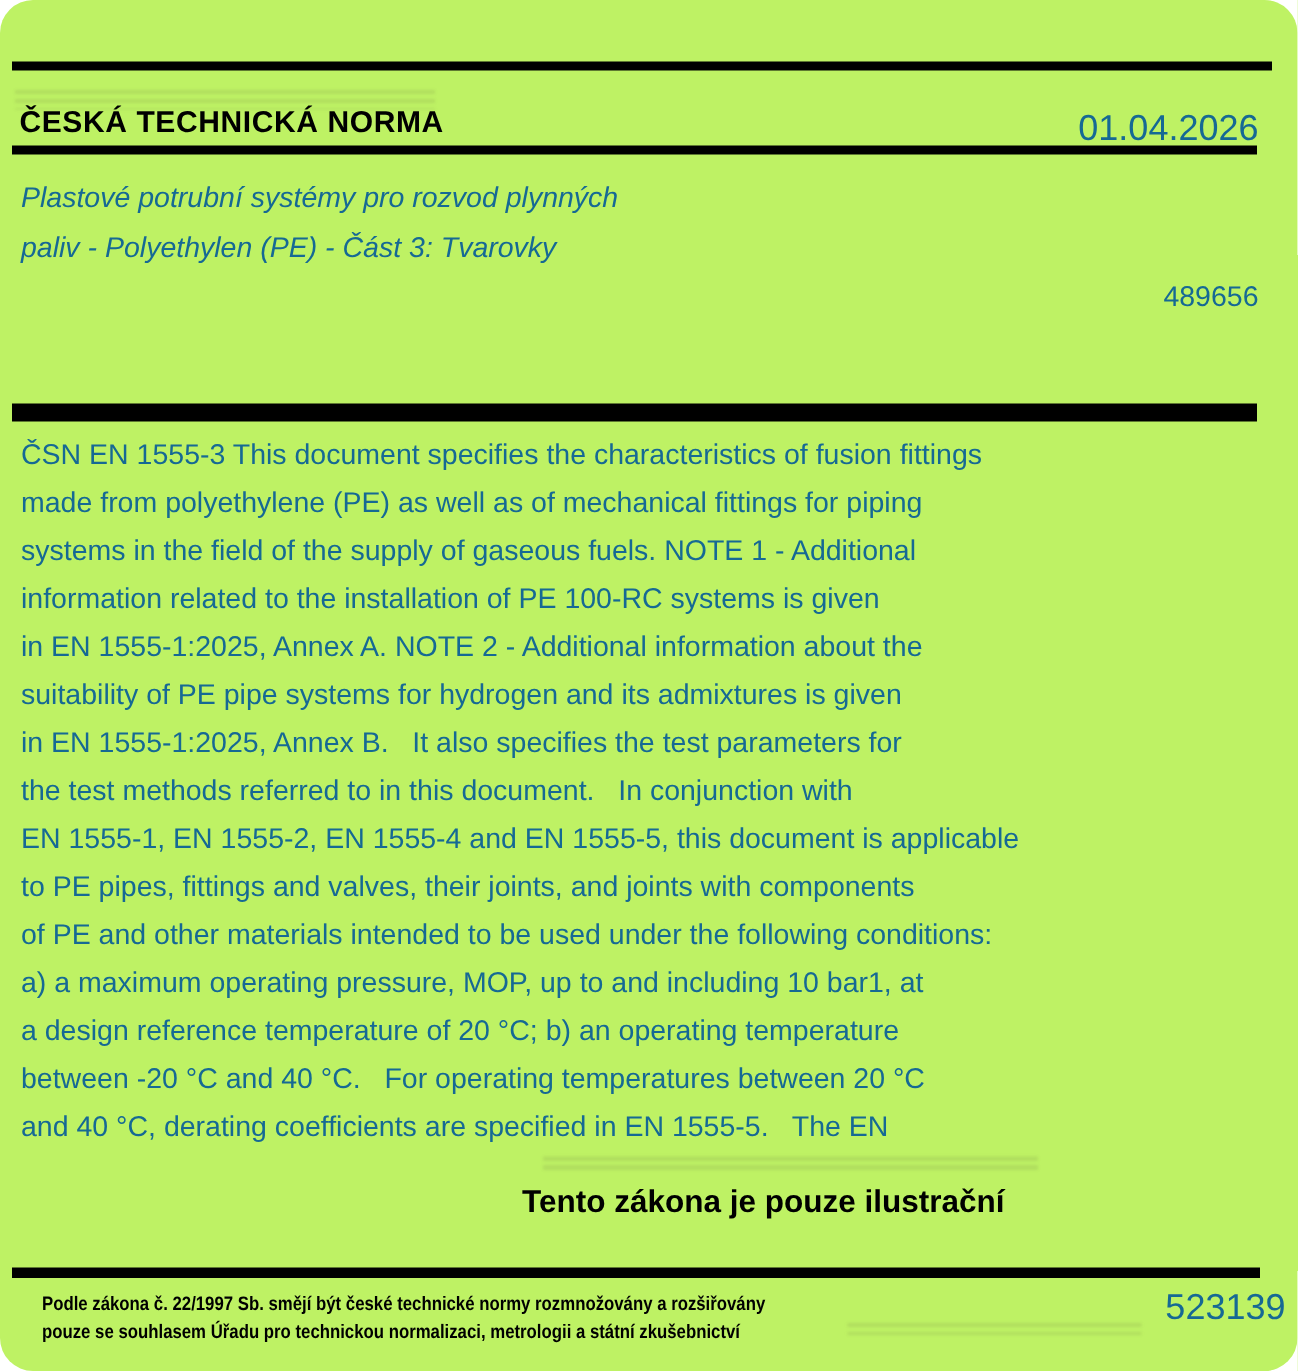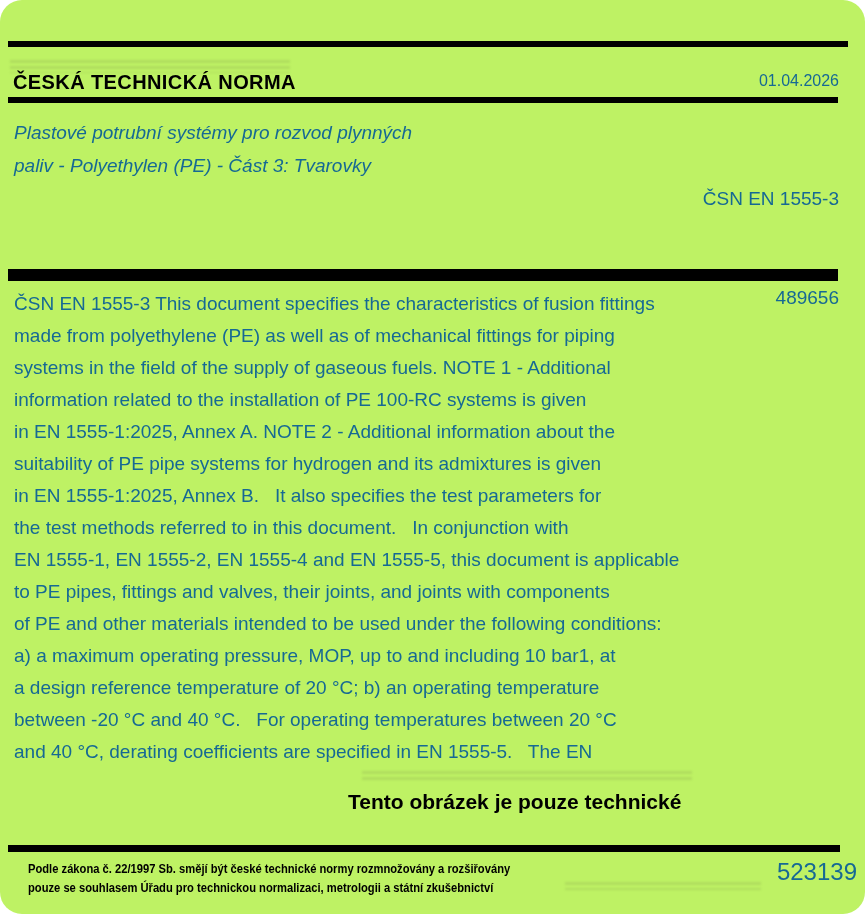--- a/index.html
+++ b/index.html
@@ -29,21 +29,21 @@
   .ghost-illu     { left: 362px; top: 771px; width: 330px; height: 10px; }
   .ghost-footer   { left: 565px; top: 882px; width: 196px; height: 8px; }
 
   .header-title {
     position: absolute; left: 13px; top: 71px;
     font-size: 20px; font-weight: bold; color: var(--ink);
     letter-spacing: 0.4px; white-space: nowrap;
   }
   .header-date {
     position: absolute; right: 26px; top: 72px;
-    font-size: 16px; color: var(--accent); white-space: nowrap;
+    font-size: 24px; color: var(--accent); white-space: nowrap;
   }
   .czech-title {
     position: absolute; left: 14px; top: 116px;
     font-size: 19px; color: var(--accent);
     line-height: 33px; white-space: pre-wrap; max-width: 600px; font-style: italic;
   }
   .ref-block {
     position: absolute; right: 26px; top: 116px;
     font-size: 19px; color: var(--accent);
     line-height: 33px; text-align: right; white-space: pre-wrap;
@@ -81,21 +81,20 @@
   <div class="header-title">ČESKÁ TECHNICKÁ NORMA</div>
 
   <div class="header-date">01.04.2026</div>
 
   <div class="rule rule-header"></div>
 
   <div class="czech-title">Plastové potrubní systémy pro rozvod plynných
 paliv - Polyethylen (PE) - Část 3: Tvarovky</div>
 
   <div class="ref-block">
-    <div>ČSN EN 1555-3</div>
     <div>489656</div>
   </div>
 
   <div class="rule rule-mid"></div>
 
   <div class="abstract">ČSN EN 1555-3 This document specifies the characteristics of fusion fittings
 made from polyethylene (PE) as well as of mechanical fittings for piping
 systems in the field of the supply of gaseous fuels. NOTE 1 - Additional
 information related to the installation of PE 100-RC systems is given
 in EN 1555-1:2025, Annex A. NOTE 2 - Additional information about the
@@ -105,21 +104,21 @@
 EN 1555-1, EN 1555-2, EN 1555-4 and EN 1555-5, this document is applicable
 to PE pipes, fittings and valves, their joints, and joints with components
 of PE and other materials intended to be used under the following conditions:
 a) a maximum operating pressure, MOP, up to and including 10 bar1, at
 a design reference temperature of 20 °C; b) an operating temperature
 between -20 °C and 40 °C.   For operating temperatures between 20 °C
 and 40 °C, derating coefficients are specified in EN 1555-5.   The EN</div>
 
   <div class="ghost ghost-illu"></div>
 
-  <div class="illustration-note">Tento obrázek je pouze technické</div>
+  <div class="illustration-note">Tento zákona je pouze ilustrační</div>
 
   <div class="rule rule-footer"></div>
 
   <div class="footer-legal">Podle zákona č. 22/1997 Sb. smějí být české technické normy rozmnožovány a rozšiřovány
 pouze se souhlasem Úřadu pro technickou normalizaci, metrologii a státní zkušebnictví</div>
 
   <div class="footer-number">523139</div>
 
   <div class="ghost ghost-footer"></div>
 

